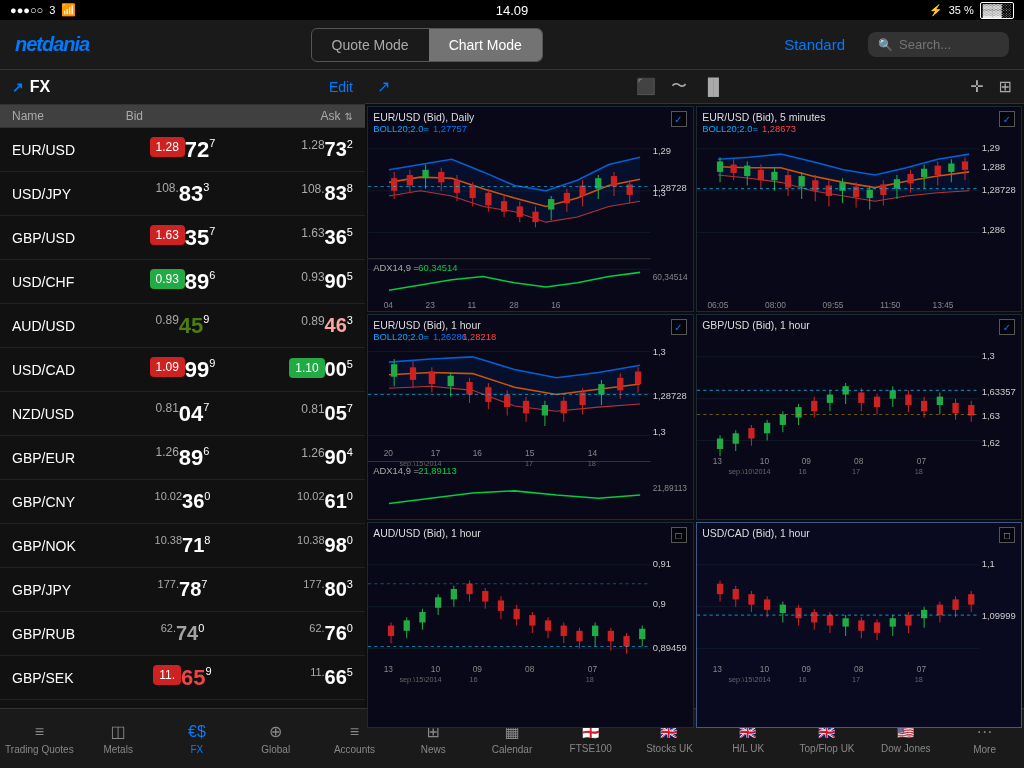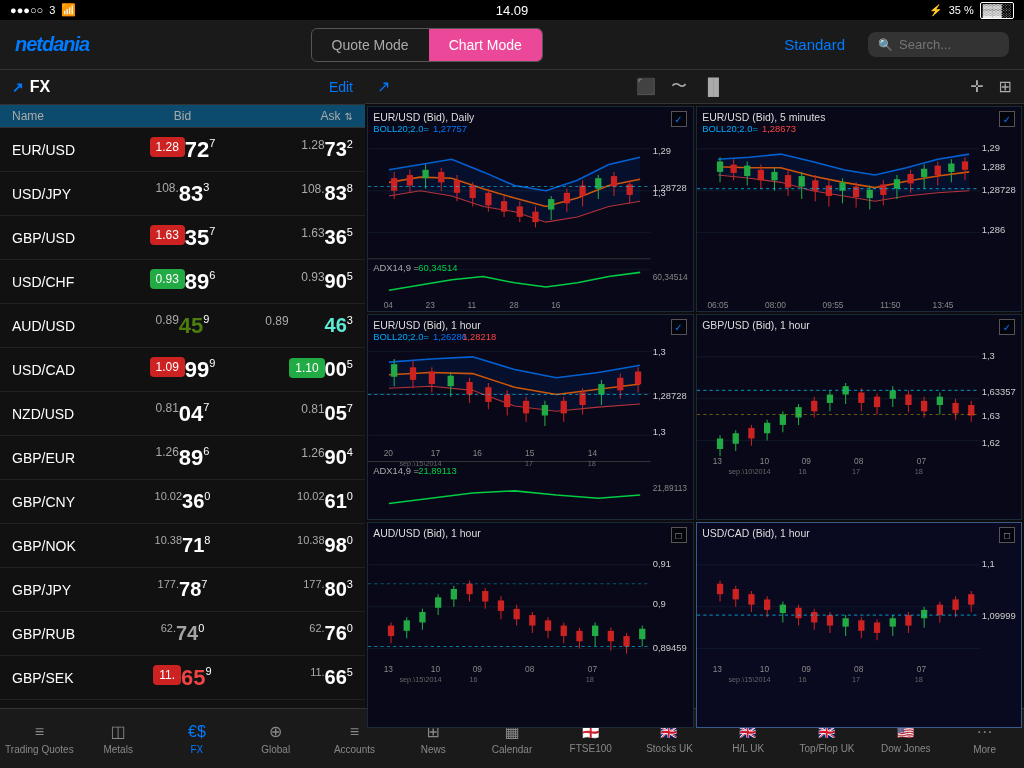--- a/index.html
+++ b/index.html
@@ -25,21 +25,21 @@
       background: #1a1a1a;
       display: flex;
       align-items: center;
       padding: 0 15px;
       border-bottom: 1px solid #333;
     }
     .logo { color: #00aaff; font-size: 20px; font-weight: bold; font-style: italic; letter-spacing: -1px; }
     .logo span { color: #fff; }
     .mode-toggle { display: flex; margin: 0 auto; border: 1px solid #555; border-radius: 6px; overflow: hidden; }
     .mode-btn { padding: 8px 20px; font-size: 14px; cursor: pointer; background: transparent; color: #aaa; border: none; }
-    .mode-btn.active { background: #ec4899; color: #fff; }
+    .mode-btn.active { background: #737373; color: #fff; }
     .standard-label { color: #007aff; font-size: 15px; margin-right: 8px; }
     .search-box { display: flex; align-items: center; background: #333; border-radius: 8px; padding: 5px 10px; gap: 6px; }
     .search-box input { background: transparent; border: none; color: #fff; outline: none; font-size: 13px; width: 100px; }
 
     
     .main { display: flex; height: calc(768px - 20px - 50px - 60px); }
 
     
     .fx-panel {
       width: 365px;
@@ -59,24 +59,24 @@
     .fx-title { display: flex; align-items: center; gap: 6px; font-size: 16px; font-weight: 600; }
     .fx-icon { color: #007aff; font-size: 14px; }
     .edit-btn { color: #007aff; font-size: 14px; }
 
     .fx-columns {
       display: grid;
       grid-template-columns: 1fr 1fr 1fr;
       padding: 4px 12px;
       font-size: 12px;
       color: #aaa;
-      background: #0c4a6e;
+      background: #404040;
       border-bottom: 1px solid #333;
     }
-    .col-bid { text-align: center; }
+    .col-bid { text-align: left; }
     .col-ask { text-align: right; display: flex; align-items: center; justify-content: flex-end; gap: 4px; }
 
     .fx-rows { overflow-y: auto; flex: 1; }
     .fx-row {
       display: grid;
       grid-template-columns: 1fr 1fr 1fr;
       align-items: center;
       padding: 6px 12px;
       border-bottom: 1px solid #222;
       min-height: 44px;
@@ -300,21 +300,21 @@
 
       <div class="fx-row">
         <span class="pair-name">AUD/USD</span>
         <div class="price-cell">
           <span style="font-size:12px; color:#aaa;">0.89</span>
           <span class="price-large" style="color:#4d7c0f;">45</span>
           <sup class="price-sup" style="color:#fff;">9</sup>
         </div>
         <div class="price-cell ask">
           <span style="font-size:12px; color:#aaa;">0.89</span>
-          <span class="price-large" style="font-size:20px; color:#5eead4;margin-left:36px;">46</span>
+          <span class="price-large" style="font-size:20px; color:#fca5a5;">46</span>
           <sup class="price-sup" style="color:#fff;">3</sup>
         </div>
       </div>
 
       <div class="fx-row">
         <span class="pair-name">USD/CAD</span>
         <div class="price-cell">
           <span class="price-badge red">1.09</span>
           <span class="price-large" style="color:#fff;">99</span>
           <sup class="price-sup" style="color:#fff;">9</sup>

